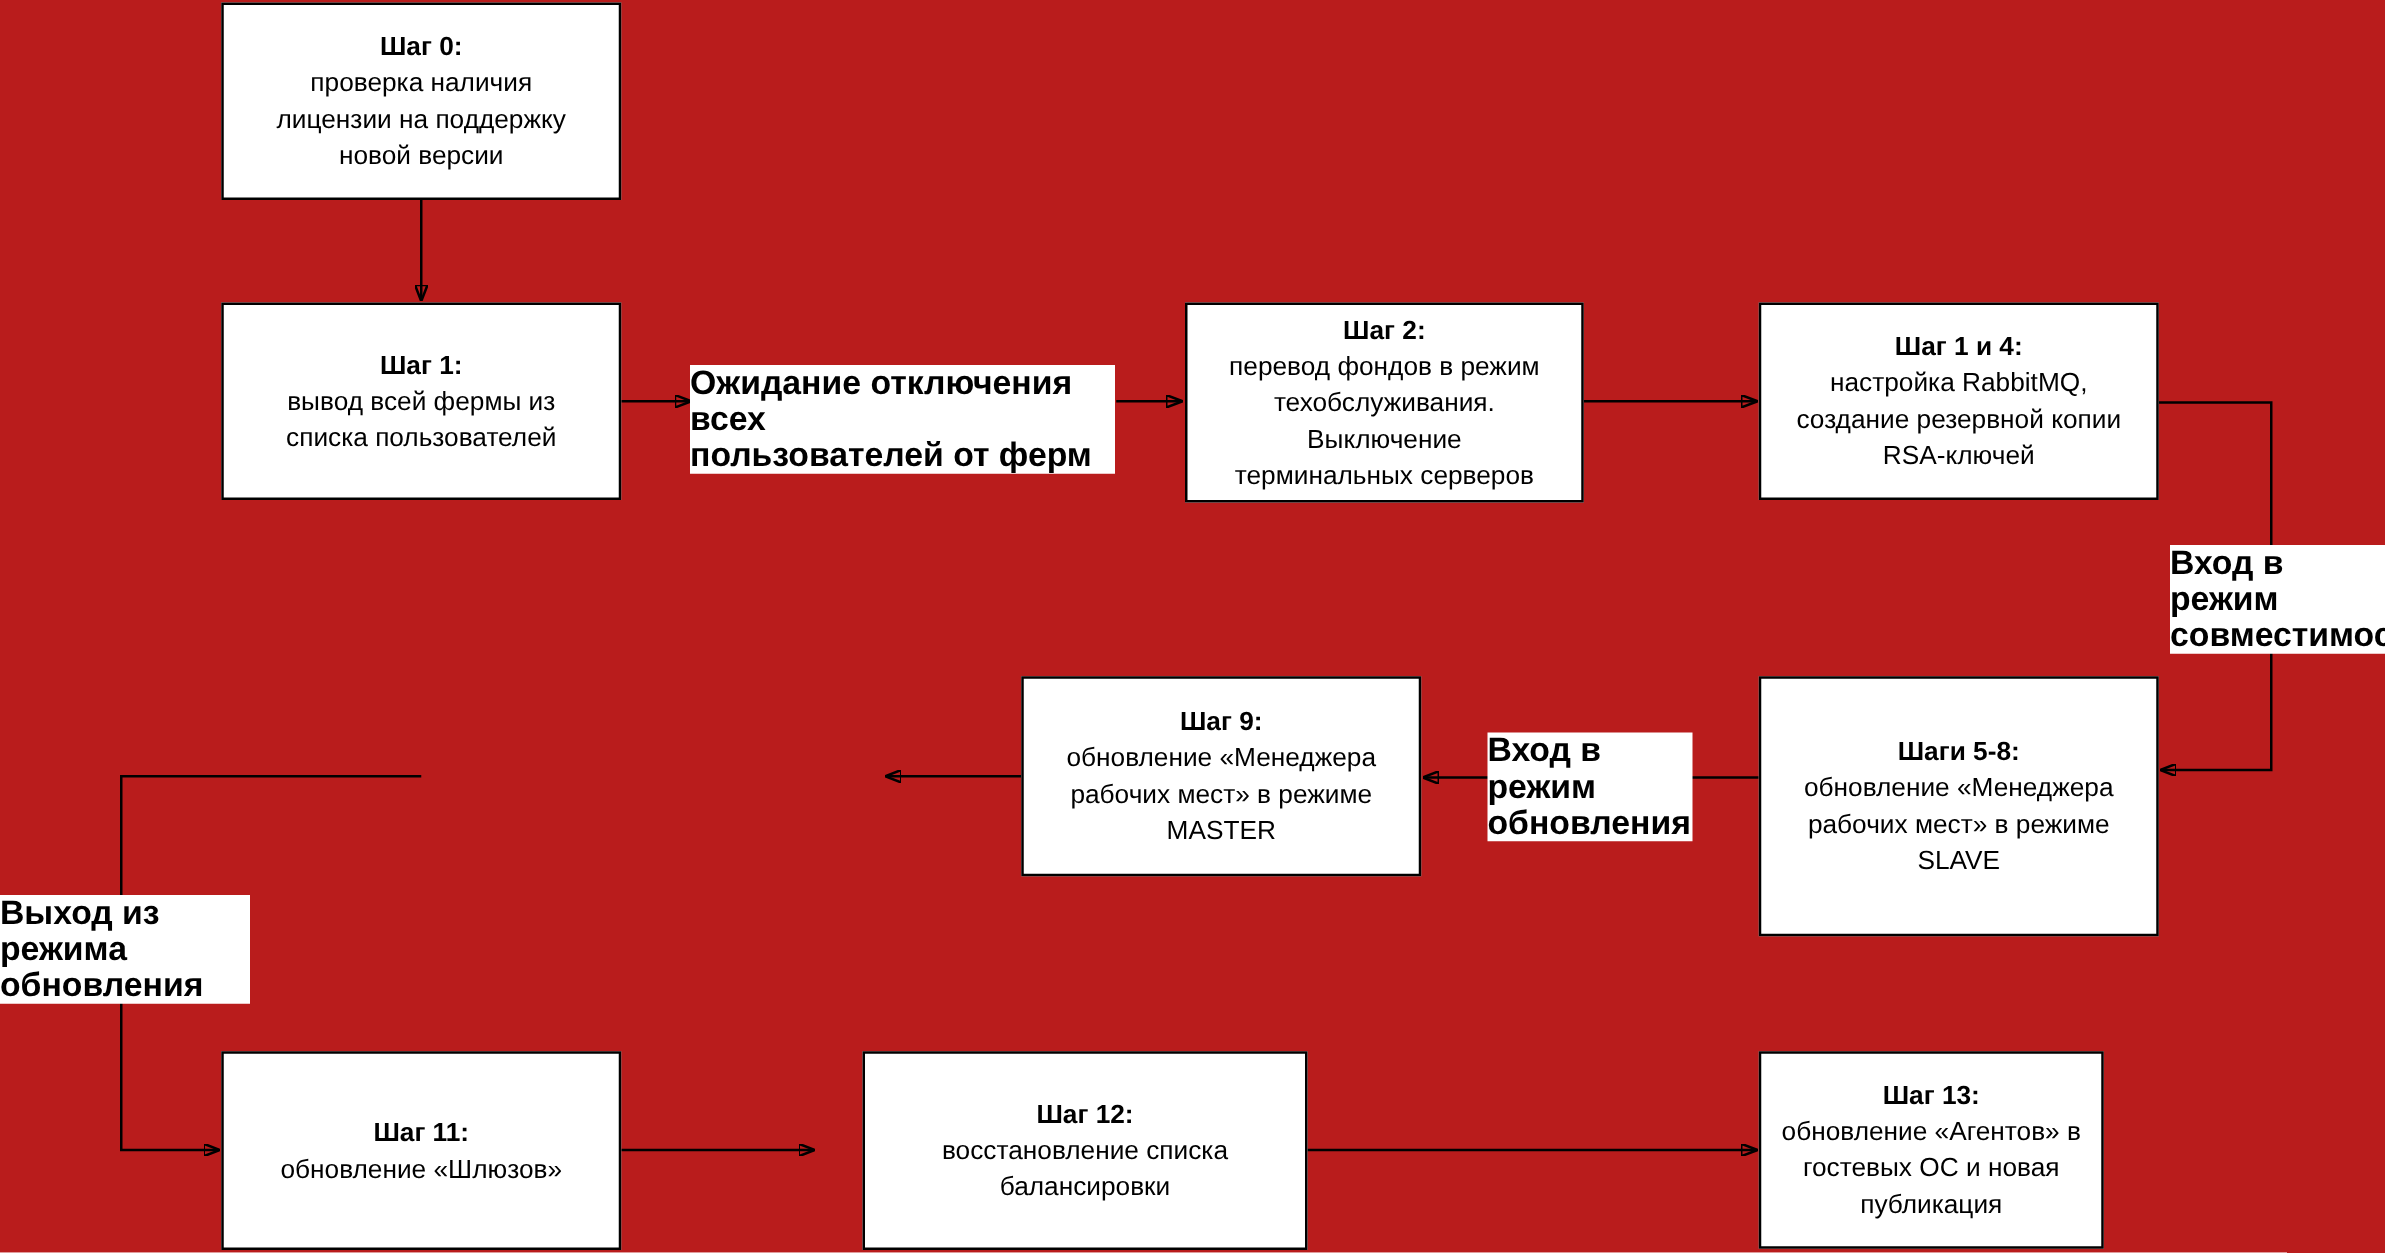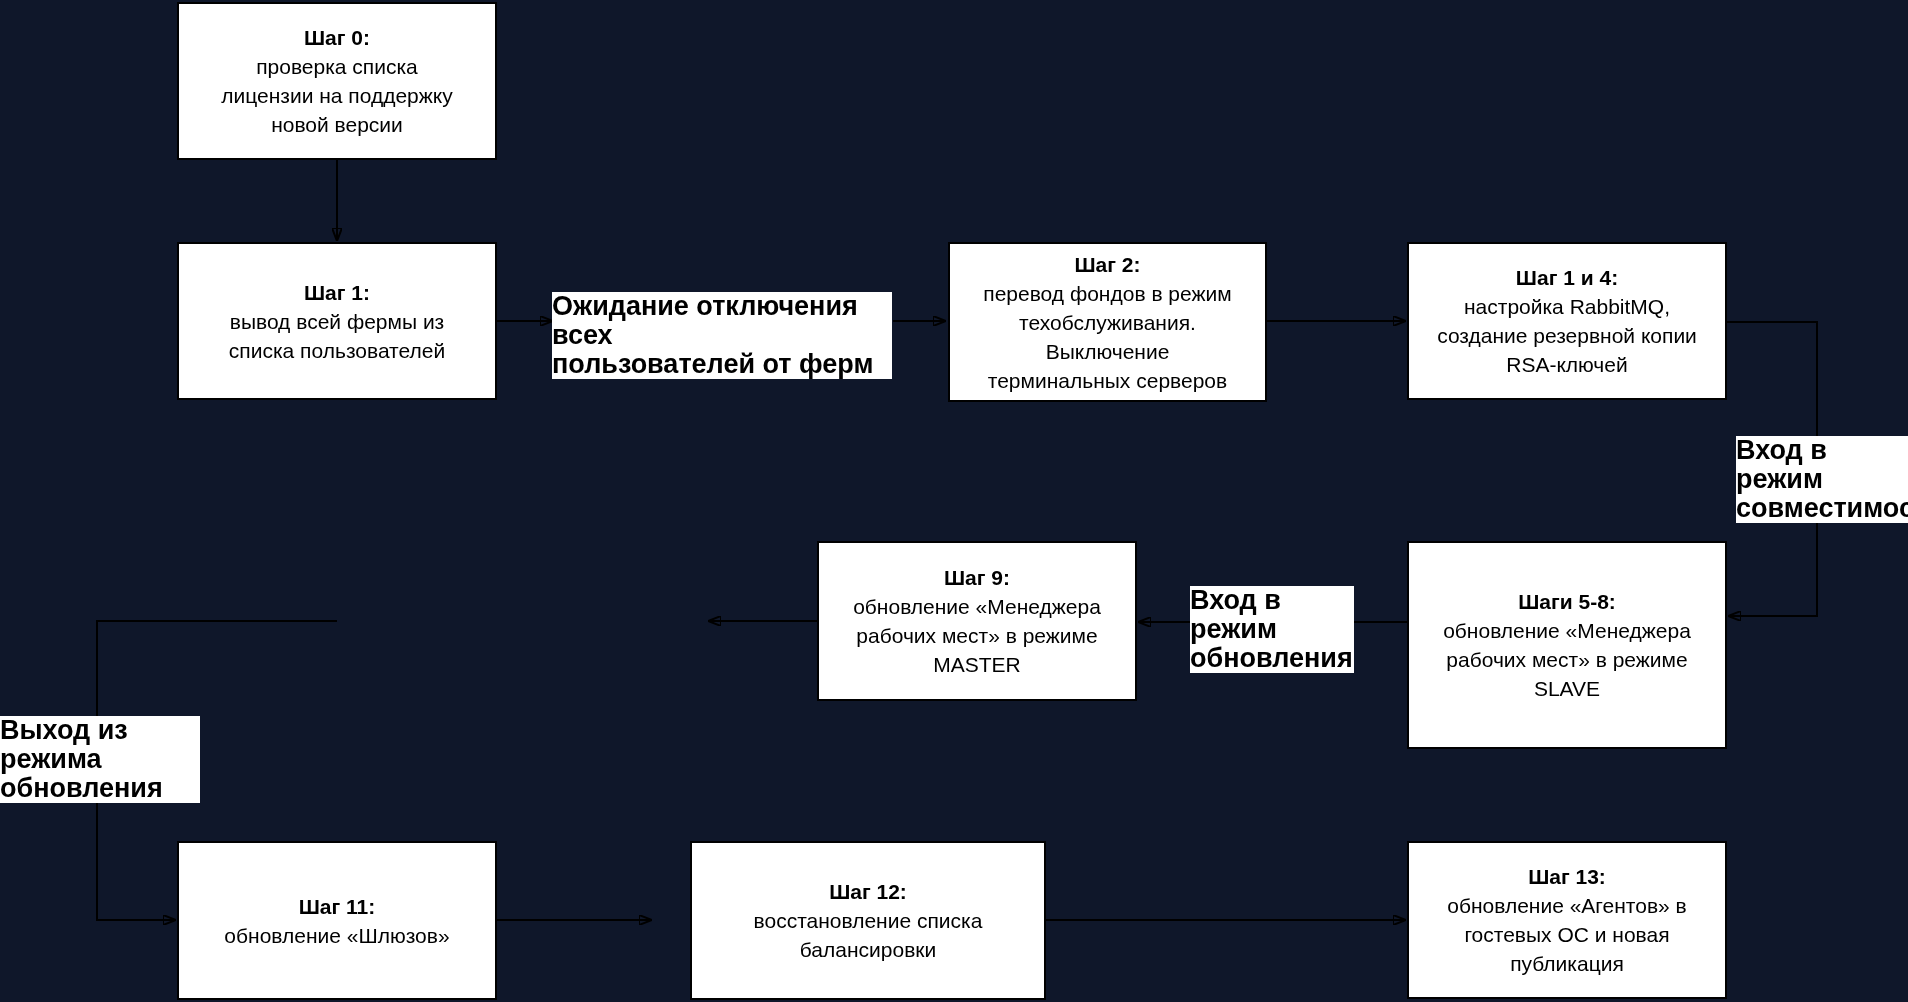--- a/index.html
+++ b/index.html
@@ -1,20 +1,20 @@
 <!DOCTYPE html>
 <html><head>
 <meta charset="utf-8">
 <style>
   html, body { margin: 0; padding: 0; background: #ffffff; }
   .canvas {
     position: relative;
     width: 1908px;
     height: 1002px;
-    background: #0f172a;
+    background: #b91c1c;
     font-family: "Liberation Sans", sans-serif;
     color: #000000;
     overflow: hidden;
   }
   svg.connectors {
     position: absolute;
     left: 0; top: 0;
     z-index: 1;
   }
   svg.connectors path {
@@ -67,21 +67,21 @@
     <path d="M1727,322 H1817 V616 H1729" marker-end="url(#ah)"></path>
     <path d="M1407,622 H1139" marker-end="url(#ah)"></path>
     <path d="M817,621 H709" marker-end="url(#ah)"></path>
     <path d="M337,621 H97 V920 H175" marker-end="url(#ah)"></path>
     <path d="M497,920 H651" marker-end="url(#ah)"></path>
     <path d="M957,920 H1405" marker-end="url(#ah)"></path>
   </svg>
 
   <div class="node" style="left:177px; top:2px; width:320px; height:158px">
     <div class="title">Шаг 0:</div>
-    <div class="body">проверка списка
+    <div class="body">проверка наличия
 лицензии на поддержку
 новой версии</div>
   </div>
 
   <div class="node" style="left:177px; top:242px; width:320px; height:158px">
     <div class="title">Шаг 1:</div>
     <div class="body">вывод всей фермы из
 списка пользователей</div>
   </div>
 
@@ -119,21 +119,21 @@
     <div class="title">Шаг 11:</div>
     <div class="body">обновление «Шлюзов»</div>
   </div>
 
   <div class="node" style="left:690px; top:841px; width:356px; height:159px">
     <div class="title">Шаг 12:</div>
     <div class="body">восстановление списка
 балансировки</div>
   </div>
 
-  <div class="node" style="left:1407px; top:841px; width:320px; height:158px">
+  <div class="node" style="left:1407px; top:841px; width:276px; height:158px">
     <div class="title">Шаг 13:</div>
     <div class="body">обновление «Агентов» в
 гостевых ОС и новая
 публикация</div>
   </div>
 
   <div class="edge-label" style="left:552px; top:292px; width:340px">Ожидание отключения всех
 пользователей от ферм</div>
 
   <div class="edge-label" style="left:1736px; top:436px; width:172px">Вход в режим

